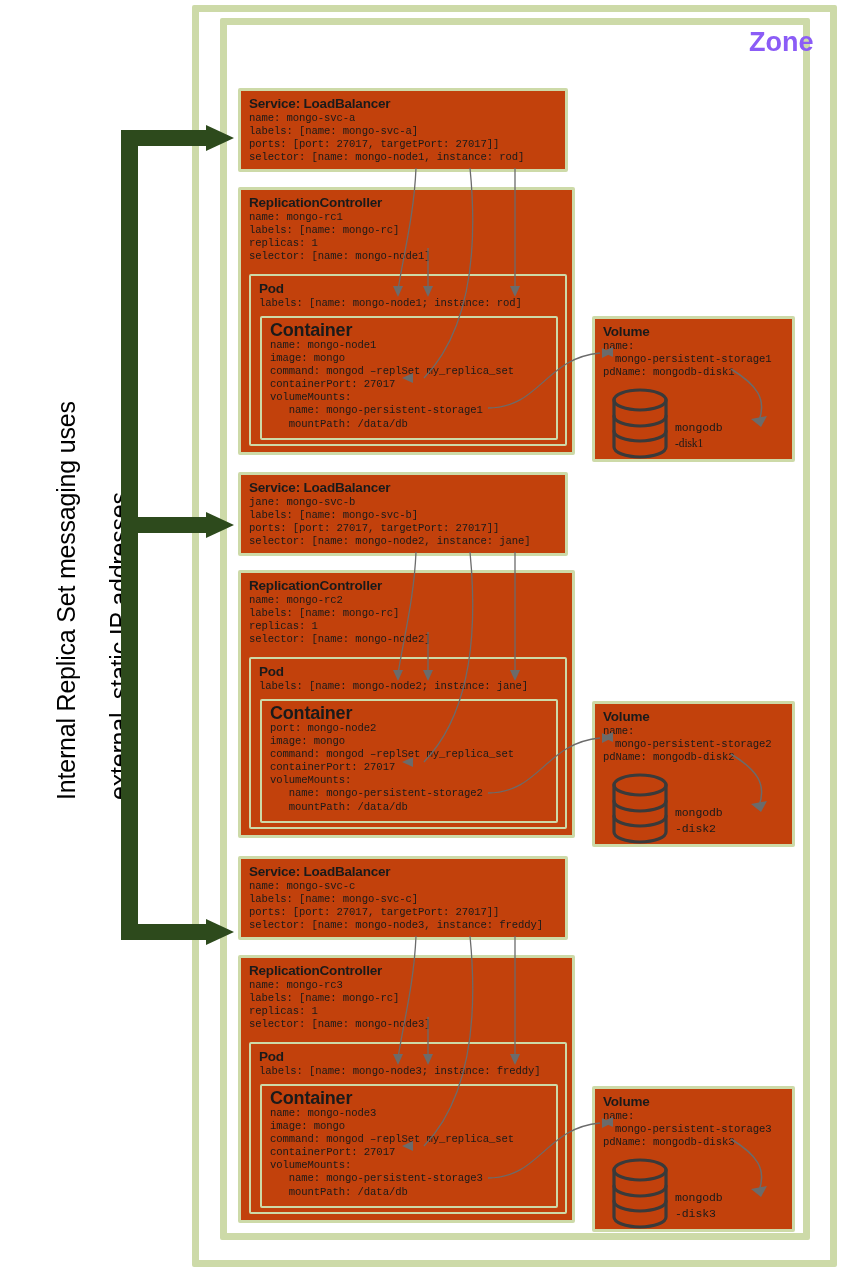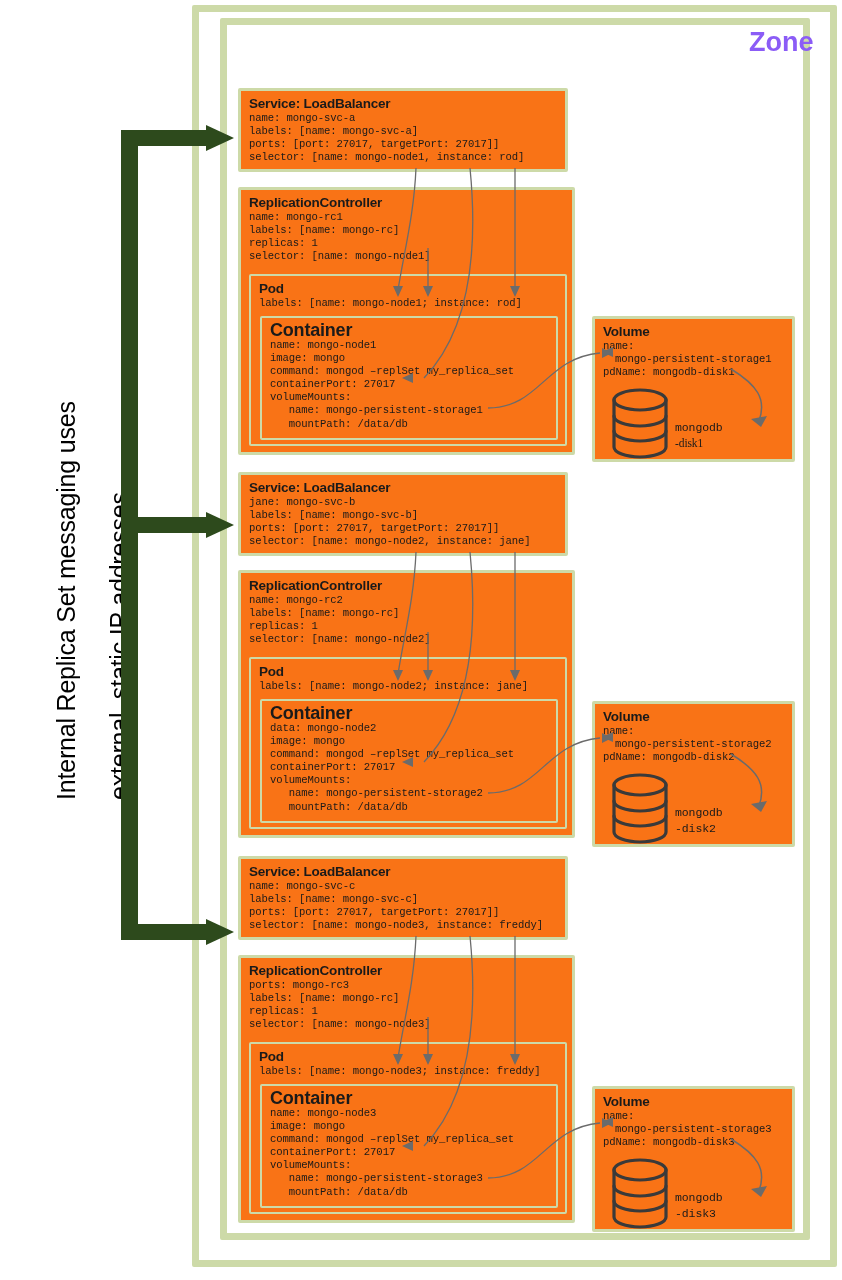--- a/index.html
+++ b/index.html
@@ -43,21 +43,21 @@
     position:absolute;left:246px;top:33px;
     font-size:33px;font-weight:700;color:#000;letter-spacing:-0.5px;
   }
   .zone-title{
     position:absolute;left:721px;top:27px;
     font-size:27px;font-weight:700;color:#8b5cf6;margin-left:28px;
   }
 
   
   .card{
-    position:absolute;box-sizing:border-box;background:#f97316;
+    position:absolute;box-sizing:border-box;background:#c2410c;
     border:3px solid #cddaa8;border-radius:2px;
   }
   .card.thin{border-width:2px;}
   .card-title{
     font-size:13.5px;font-weight:700;color:#1a1a1a;
     font-family:"Liberation Sans", sans-serif;
     line-height:15px;margin:0 0 1px 0;letter-spacing:-0.2px;
   }
   .card-title.lg{font-size:18px;}
   .mono{
@@ -196,21 +196,21 @@
       <div class="mono">selector: [name: mongo-node2]</div>
     </div>
     <div class="card thin" style="left:8px;top:84px;width:318px;height:172px;">
       <div class="pad">
         <div class="card-title">Pod</div>
         <div class="mono">labels: [name: mongo-node2; instance: jane]</div>
       </div>
       <div class="card thin" style="left:9px;top:40px;width:298px;height:124px;">
         <div class="pad">
           <div class="card-title lg">Container</div>
-          <div class="mono">data: mongo-node2</div>
+          <div class="mono">port: mongo-node2</div>
           <div class="mono">image: mongo</div>
           <div class="mono">command: mongod –replSet my_replica_set</div>
           <div class="mono">containerPort: 27017</div>
           <div class="mono">volumeMounts:</div>
           <div class="mono">   name: mongo-persistent-storage2</div>
           <div class="mono">   mountPath: /data/db</div>
         </div>
       </div>
     </div>
   </div>
@@ -244,21 +244,21 @@
       <div class="mono">name: mongo-svc-c</div>
       <div class="mono">labels: [name: mongo-svc-c]</div>
       <div class="mono">ports: [port: 27017, targetPort: 27017]]</div>
       <div class="mono">selector: [name: mongo-node3, instance: freddy]</div>
     </div>
   </div>
 
   <div class="card" style="left:238px;top:955px;width:337px;height:268px;">
     <div class="pad">
       <div class="card-title">ReplicationController</div>
-      <div class="mono">ports: mongo-rc3</div>
+      <div class="mono">name: mongo-rc3</div>
       <div class="mono">labels: [name: mongo-rc]</div>
       <div class="mono">replicas: 1</div>
       <div class="mono">selector: [name: mongo-node3]</div>
     </div>
     <div class="card thin" style="left:8px;top:84px;width:318px;height:172px;">
       <div class="pad">
         <div class="card-title">Pod</div>
         <div class="mono">labels: [name: mongo-node3; instance: freddy]</div>
       </div>
       <div class="card thin" style="left:9px;top:40px;width:298px;height:124px;">

